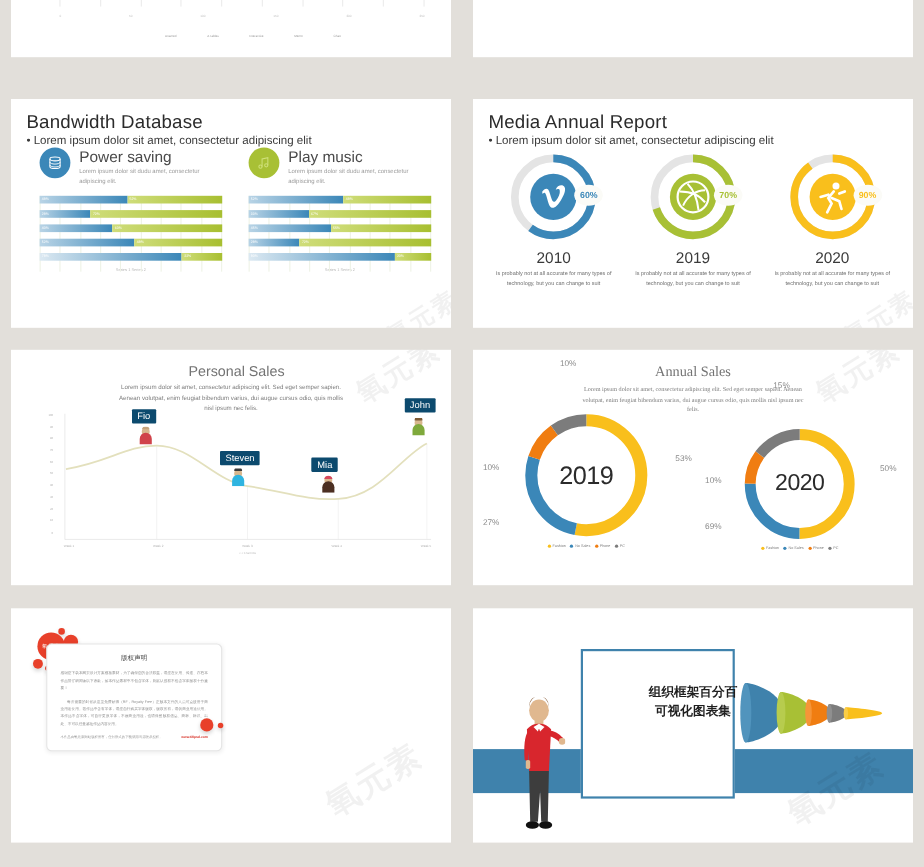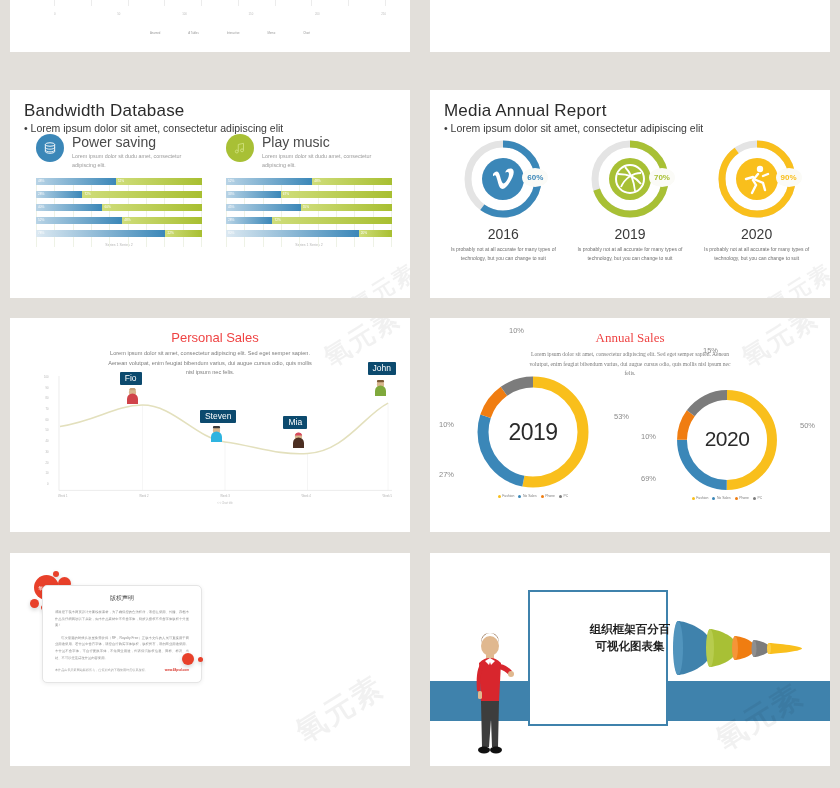--- a/index.html
+++ b/index.html
@@ -36,21 +36,21 @@
     transform: rotate(-32deg);
     letter-spacing: 2px;
     pointer-events: none;
     user-select: none;
     white-space: nowrap;
   }
 
   
   .ttl-big { font-size: 17px; color: #2b2b2b; font-weight: 400; letter-spacing: .2px; }
   .ttl-sub { font-size: 10.5px; color: #3a3a3a; margin-top: 1px; }
-  .ttl-c   { font-size: 13px; color: #ef4444; font-weight: 400; text-align: center; }
+  .ttl-c   { font-size: 13px; color: #737373; font-weight: 400; text-align: center; }
 
   
   .bw-head { position: absolute; left: 14px; top: 11px; }
   .bw-cards { position: absolute; left: 26px; top: 44px; right: 18px;
               display: flex; gap: 24px; }
   .bw-card { display: flex; gap: 8px; width: 50%; }
   .bw-ic { width: 28px; height: 28px; border-radius: 50%; flex: 0 0 28px;
            display: flex; align-items: center; justify-content: center; }
   .bw-ic.blue { background: #3b87b8; }
   .bw-ic.green { background: #a8c035; }
@@ -352,21 +352,21 @@
         <div class="ma-item">
           <div class="ma-ring">
             <svg width="86" height="86" viewBox="0 0 86 86">
               <circle cx="43" cy="43" r="35" fill="none" stroke="#e4e4e4" stroke-width="7"></circle>
               <circle cx="43" cy="43" r="35" fill="none" stroke="#3b87b8" stroke-width="7" stroke-dasharray="131.9 219.9" transform="rotate(-90 43 43)"></circle>
               <circle cx="43" cy="43" r="21" fill="#3b87b8"></circle>
               <path d="M33 38c1.5-2 4-3.5 5.5-1.5 1.2 1.6 1.8 5 3 8.5 1 3 2.5 3 4.2 1 2-2.4 3.6-6.3 3.2-8.6-.3-2-2.3-1.6-3.7-1 1.2-4 6.4-5.2 8-2.4 1.5 2.6-.5 7.6-3.4 12.2-2.8 4.4-5.6 7.4-8.2 6.6-2.3-.7-3.2-4.6-4.4-9-1-3.6-1.6-5-2.8-4.4l-1.4.8z" fill="#fff"></path>
             </svg>
             <div class="ma-pct" style="color:#3b87b8;">60%</div>
           </div>
-          <div class="ma-year">2016</div>
+          <div class="ma-year">2010</div>
           <div class="ma-desc">Is probably not at all accurate for many types of technology, but you can change to suit</div>
         </div>
 
         <div class="ma-item">
           <div class="ma-ring">
             <svg width="86" height="86" viewBox="0 0 86 86">
               <circle cx="43" cy="43" r="35" fill="none" stroke="#e4e4e4" stroke-width="7"></circle>
               <circle cx="43" cy="43" r="35" fill="none" stroke="#a8c035" stroke-width="7" stroke-dasharray="153.9 219.9" transform="rotate(-90 43 43)"></circle>
               <circle cx="43" cy="43" r="21" fill="#a8c035"></circle>
               <circle cx="43" cy="43" r="14" fill="none" stroke="#fff" stroke-width="2"></circle>

